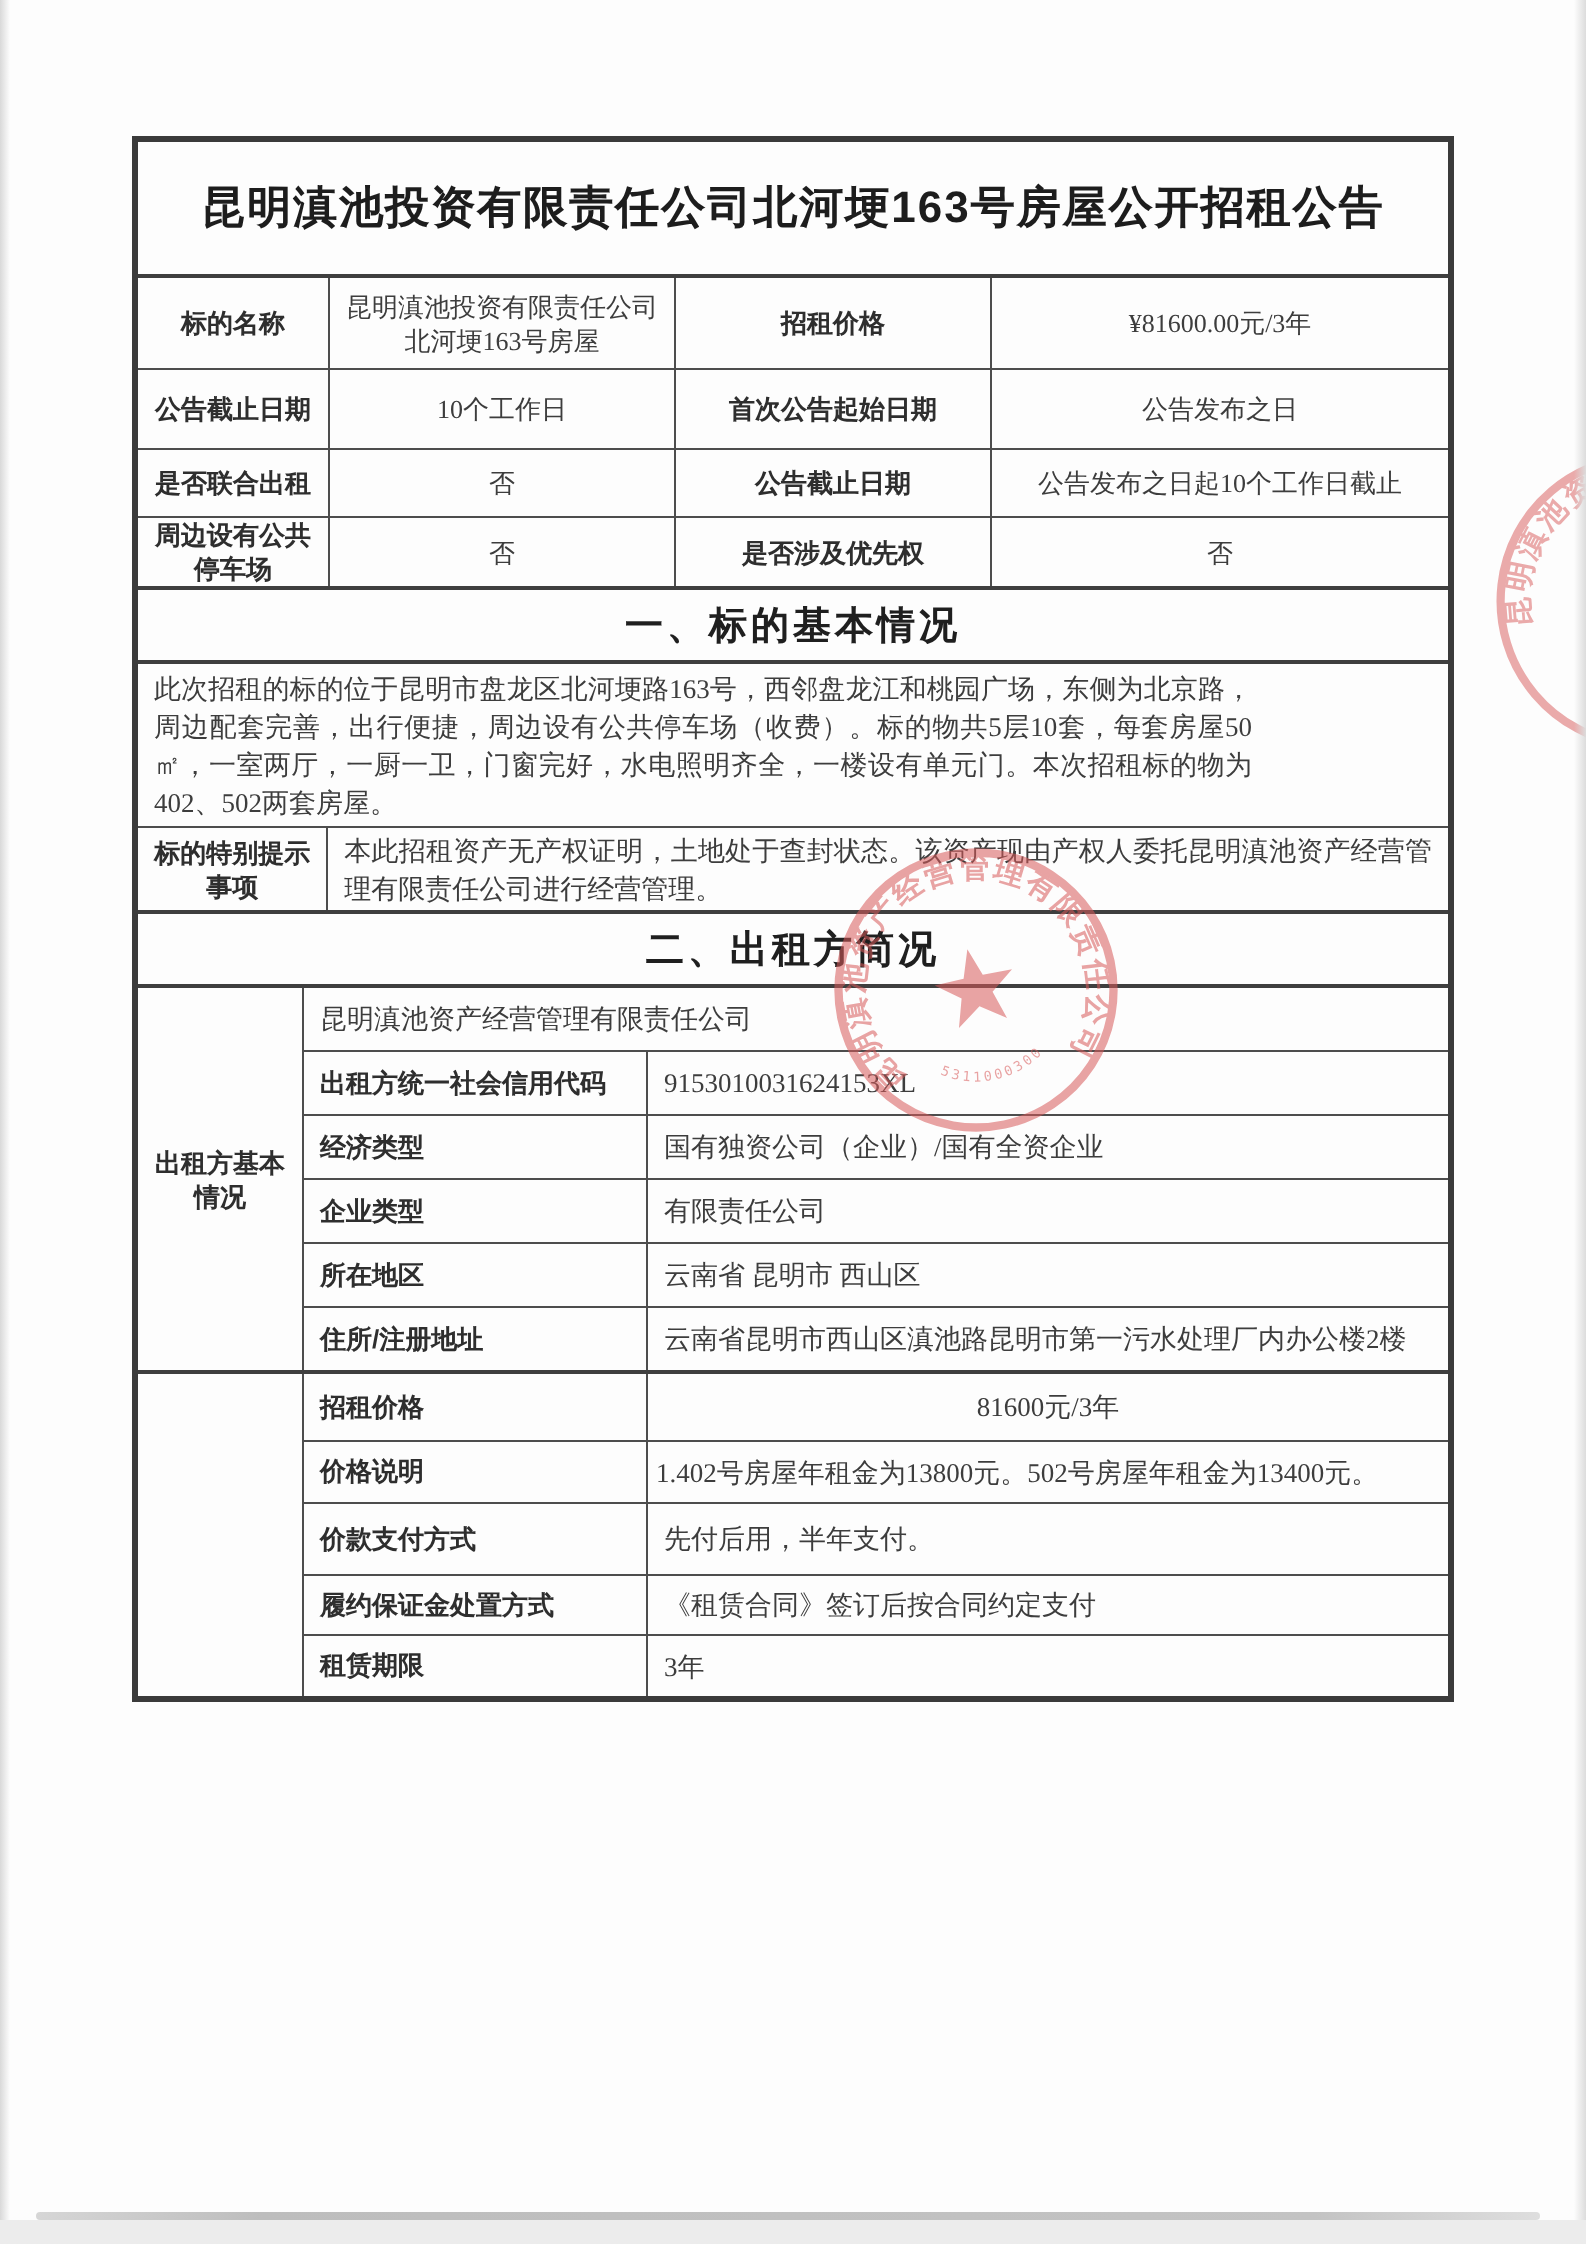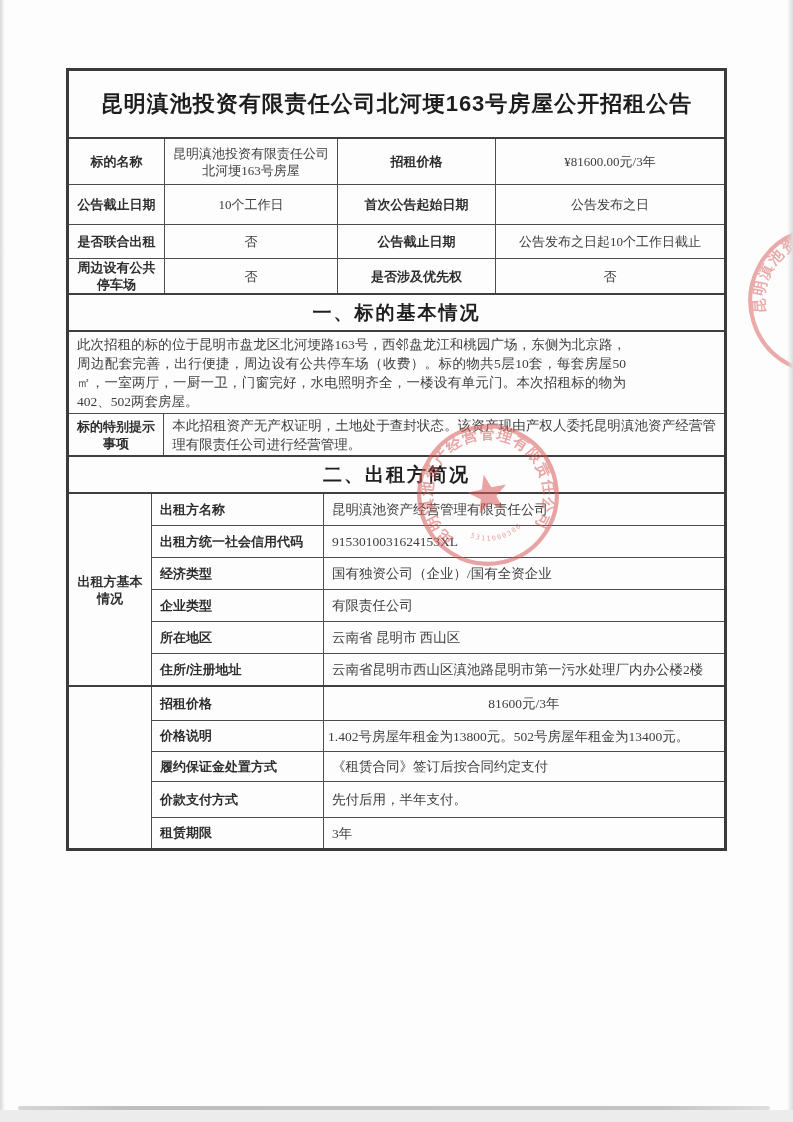--- a/index.html
+++ b/index.html
@@ -138,21 +138,20 @@
       </div>
     </div>
 
     <div class="sec-h sec2h">
       <div class="sec-text">二、出租方简况</div>
     </div>
     <div class="block">
       <div class="side">出租方基本情况</div>
       <div class="sub">
         <div class="srow lh32">
-          <div class="slbl">出租方名称</div>
           <div class="sval">昆明滇池资产经营管理有限责任公司</div>
         </div>
         <div class="srow lh32">
           <div class="slbl">出租方统一社会信用代码</div>
           <div class="sval">9153010031624153XL</div>
         </div>
         <div class="srow lh32">
           <div class="slbl">经济类型</div>
           <div class="sval">国有独资公司（企业）/国有全资企业</div>
         </div>
@@ -175,27 +174,27 @@
       <div class="side"></div>
       <div class="sub">
         <div class="srow ch34">
           <div class="slbl">招租价格</div>
           <div class="sval center">81600元/3年</div>
         </div>
         <div class="srow ch31">
           <div class="slbl">价格说明</div>
           <div class="sval tight">1.402号房屋年租金为13800元。502号房屋年租金为13400元。</div>
         </div>
+        <div class="srow ch36">
+          <div class="slbl">价款支付方式</div>
+          <div class="sval">先付后用，半年支付。</div>
+        </div>
         <div class="srow ch30">
           <div class="slbl">履约保证金处置方式</div>
           <div class="sval">《租赁合同》签订后按合同约定支付</div>
-        </div>
-        <div class="srow ch36">
-          <div class="slbl">价款支付方式</div>
-          <div class="sval">先付后用，半年支付。</div>
         </div>
         <div class="srow ch30">
           <div class="slbl">租赁期限</div>
           <div class="sval">3年</div>
         </div>
       </div>
     </div>
 
   </div>
 

